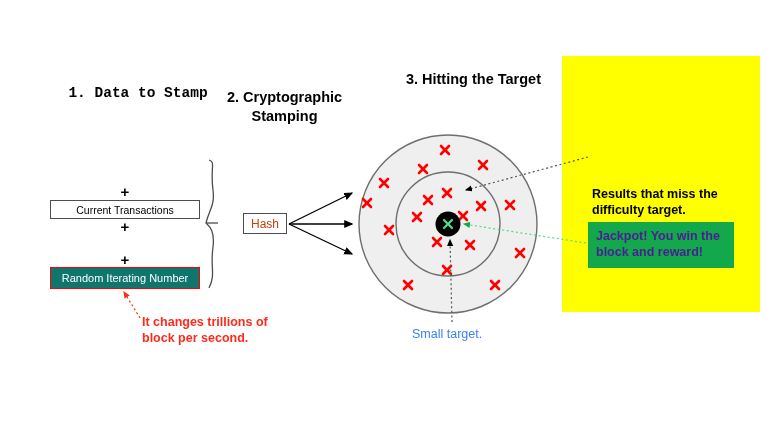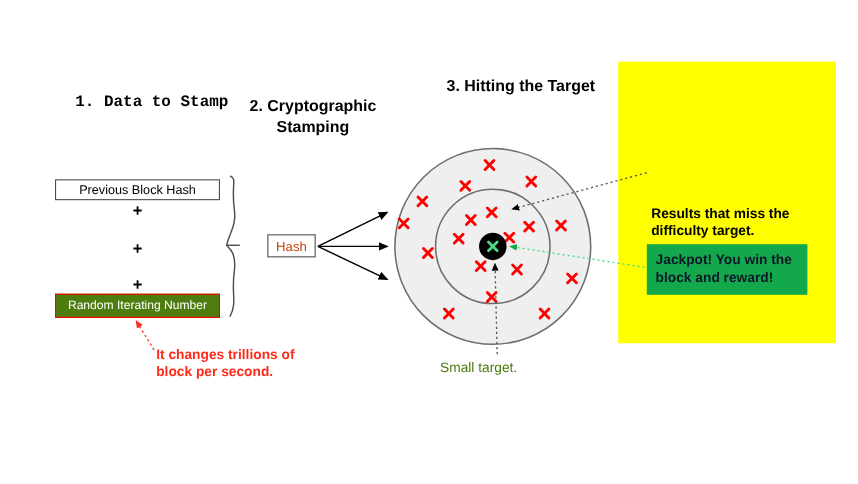--- a/index.html
+++ b/index.html
@@ -55,21 +55,21 @@
     align-items: center;
     justify-content: center;
     white-space: nowrap;
   }
   #box-prev { top: 163px; }
   #box-tx   { top: 200px; font-size: 10.5px; }
   #box-time { top: 234px; }
   #box-nonce {
     top: 267px;
     height: 22px;
-    background: #4d7c0f;
+    background: #0f766e;
     border: 1px solid #ff0000;
     color: #ffffff;
     font-size: 11px;
   }
   .plus {
     left: 50px;
     width: 150px;
     text-align: center;
     font-weight: bold;
     font-size: 15px;
@@ -100,45 +100,45 @@
   #nonce-note {
     left: 142px;
     top: 315px;
     width: 160px;
     color: #ff2a1a;
     font-size: 12.5px;
     font-weight: bold;
     line-height: 1.25;
   }
   #small-target-label {
-    left: 400px;
+    left: 412px;
     top: 327px;
     width: 120px;
-    color: #4d7c0f;
+    color: #3b82f6;
     font-size: 12.5px;
   }
   #miss-note {
     left: 592px;
     top: 150px;
     width: 150px;
     color: #000000;
     font-size: 12.5px;
     font-weight: bold;
     line-height: 1.3;
     margin-top: 36px;
   }
   #green-box {
     left: 588px;
     top: 222px;
     width: 146px;
     height: 46px;
     background: #13a84b;
     box-sizing: border-box;
     padding: 6px 8px 0 8px;
-    color: #0f172a;
+    color: #4c1d95;
     font-size: 12.5px;
     font-weight: bold;
     line-height: 1.3;
   }
 
   
   #overlay {
     left: 0; top: 0;
     width: 780px; height: 440px;
     pointer-events: none;
@@ -148,23 +148,23 @@
 <body>
 
 <div id="canvas">
 
   <div class="abs" id="yellow-panel"></div>
 
   <div class="abs col-heading" id="heading-1">1. Data to Stamp</div>
   <div class="abs col-heading" id="heading-2">2. Cryptographic Stamping</div>
   <div class="abs col-heading" id="heading-3">3. Hitting the Target</div>
 
-  <div class="abs stack-box" id="box-prev">Previous Block Hash</div>
   <div class="abs plus" id="plus-1">+</div>
 
+  <div class="abs stack-box" id="box-tx">Current Transactions</div>
   <div class="abs plus" id="plus-2">+</div>
 
   <div class="abs plus" id="plus-3">+</div>
 
   <div class="abs stack-box" id="box-nonce">Random Iterating Number</div>
 
   <div class="abs" id="hash-box">Hash</div>
 
   <div class="abs" id="nonce-note">It changes trillions of block per second.</div>
 

